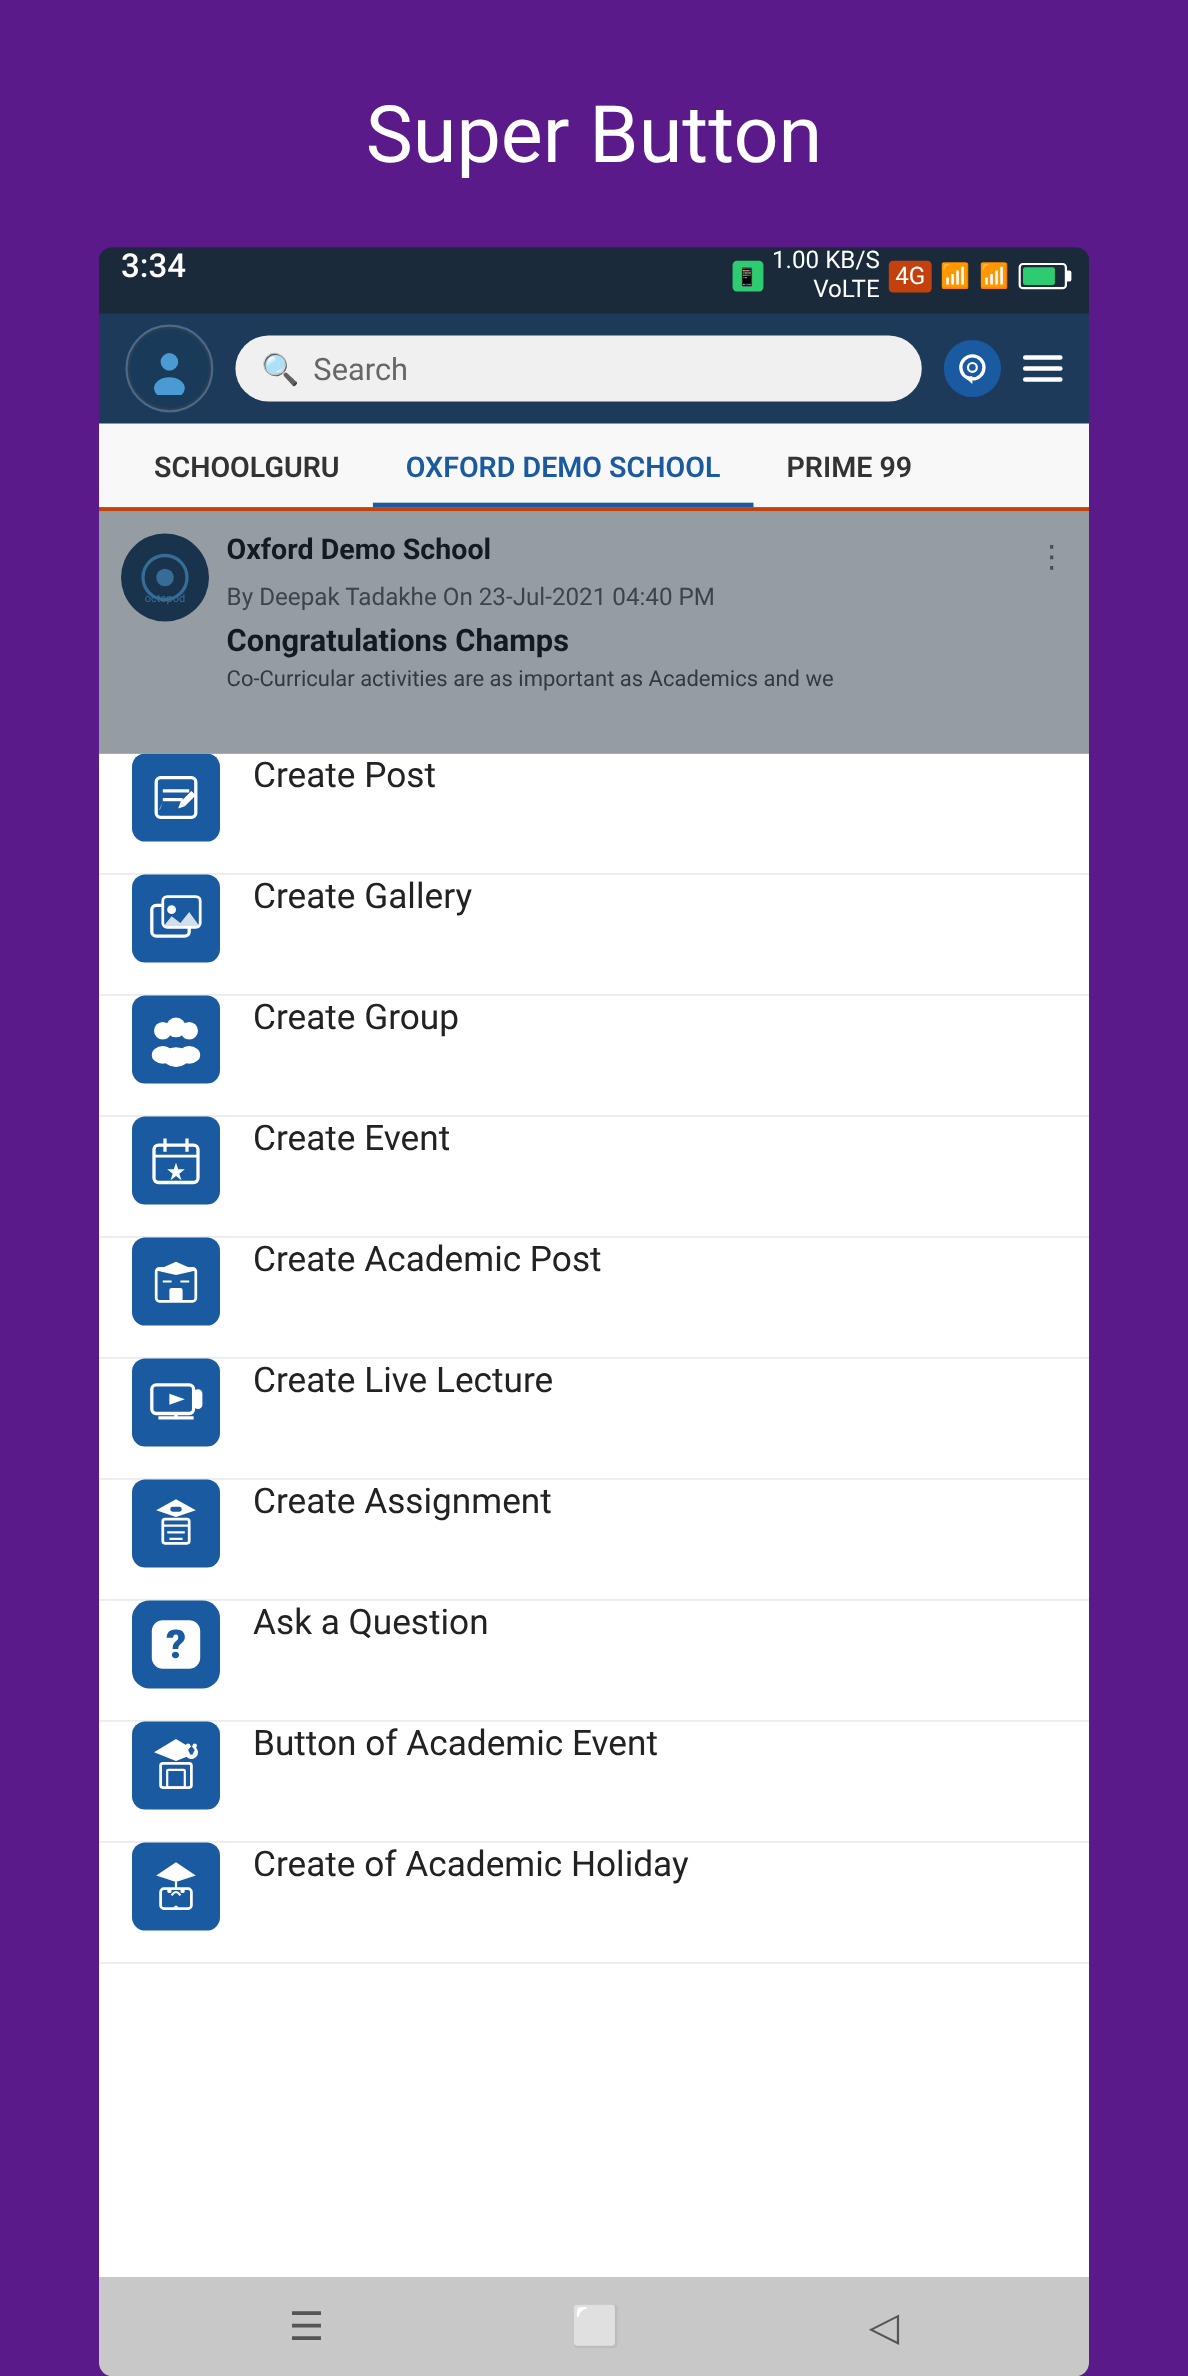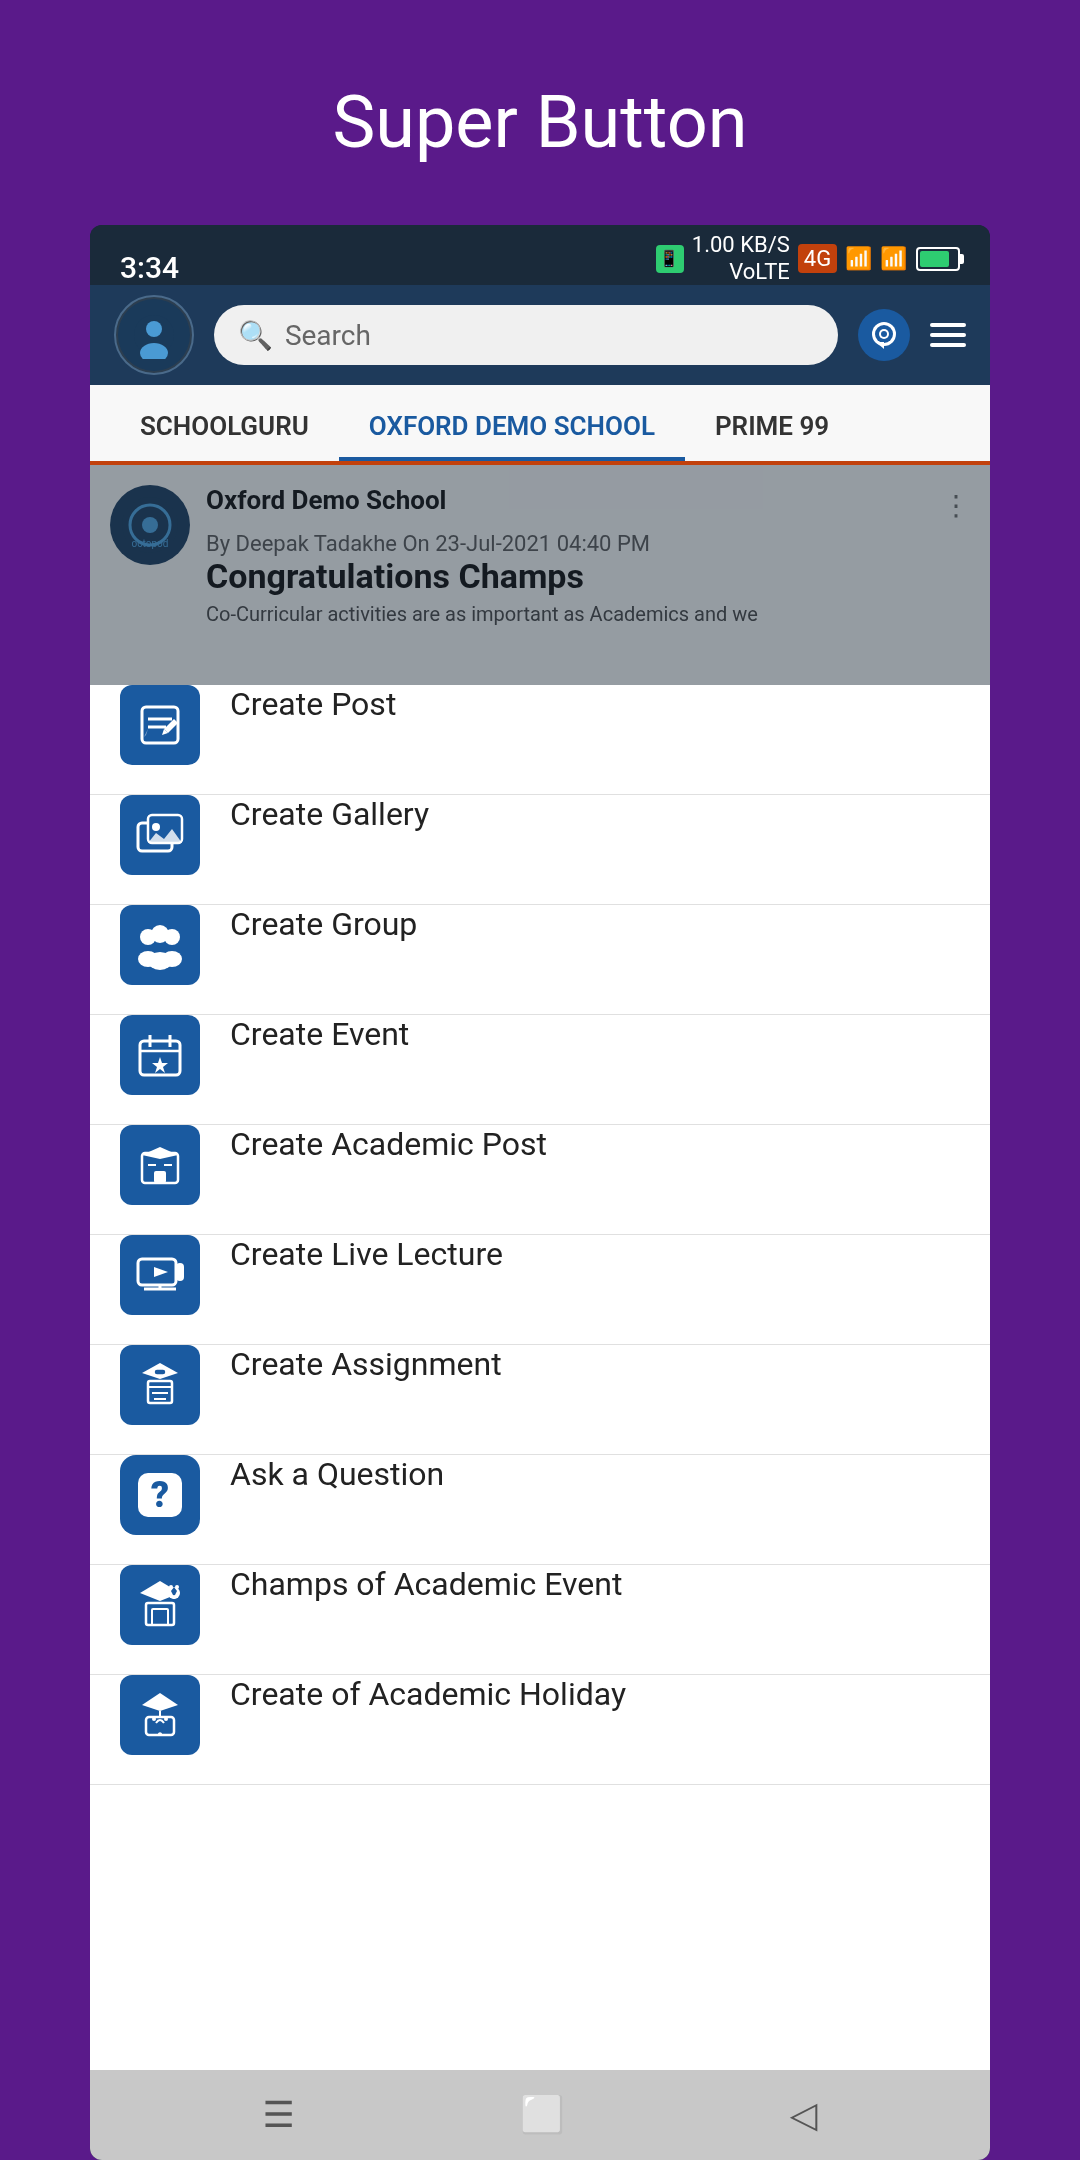--- a/index.html
+++ b/index.html
@@ -31,23 +31,23 @@
       flex: 1;
       display: flex;
       flex-direction: column;
     }
 
     
     .status-bar {
       background: #1a2a3a;
       height: 60px;
       display: flex;
-      align-items: flex-end;
+      align-items: flex-start;
       justify-content: space-between;
-      padding: 0 30px;
+      padding: 0 20px;
       color: white;
       font-size: 28px;
     }
     .status-time { font-weight: 500; font-size: 30px; }
     .status-icons {
       display: flex;
       align-items: center;
       gap: 8px;
       font-size: 22px;
     }
@@ -202,21 +202,21 @@
       border-radius: 50%;
       background: #1a3a5a;
       flex-shrink: 0;
       display: flex;
       align-items: center;
       justify-content: center;
     }
     .post-content { flex: 1; }
     .post-school-name { font-size: 26px; font-weight: 700; color: #111; }
     .post-meta { font-size: 22px; color: #555; margin-top: 16px; }
-    .post-title { font-size: 34px; font-weight: 700; color: #111; margin-top: 0; }
+    .post-title { font-size: 28px; font-weight: 700; color: #111; margin-top: 10px; }
     .post-body { font-size: 20px; color: #444; margin-top: 6px; }
     .post-more { color: #666; font-size: 28px; cursor: pointer; margin-top: 4px; }
 
     
     .menu-list {
       background: white;
       flex: 1;
       overflow-y: auto;
     }
     .menu-item {
@@ -464,21 +464,21 @@
           <path d="M26 2 L46 14 L26 22 L6 14 Z" fill="white"></path>
           <rect x="12" y="24" width="28" height="22" rx="2" fill="none" stroke="white" stroke-width="2.5"></rect>
           <rect x="18" y="30" width="16" height="16" rx="1" fill="none" stroke="white" stroke-width="2"></rect>
           <circle cx="40" cy="14" r="6" fill="white"></circle>
           <polygon points="37,12 40,8 43,12 40,18" fill="#1a5aa0"></polygon>
           <circle cx="37" cy="8" r="2" fill="white"></circle>
           <circle cx="43" cy="8" r="2" fill="white"></circle>
           <circle cx="40" cy="18" r="2" fill="white"></circle>
         </svg>
       </div>
-      <span class="menu-item-label">Champs of Academic Event</span>
+      <span class="menu-item-label">Button of Academic Event</span>
     </div>
 
     <div class="menu-item">
       <div class="menu-item-icon">
         <svg width="52" height="52" viewBox="0 0 52 52" fill="white">
           <path d="M26 4 L44 16 L26 22 L8 16 Z" fill="white"></path>
           <rect x="12" y="28" width="28" height="18" rx="3" fill="none" stroke="white" stroke-width="2.5"></rect>
           <path d="M22 34 Q26 28 30 34" stroke="white" stroke-width="2" fill="none"></path>
           <circle cx="20" cy="30" r="2" fill="white"></circle>
           <circle cx="32" cy="30" r="2" fill="white"></circle>

